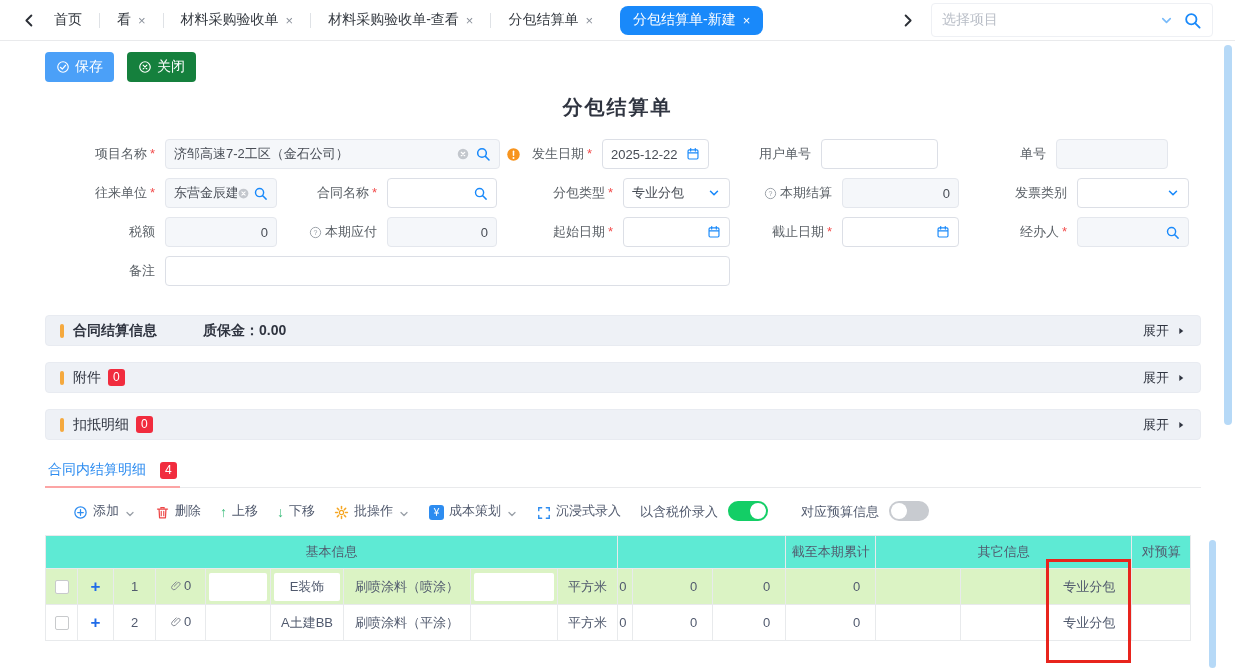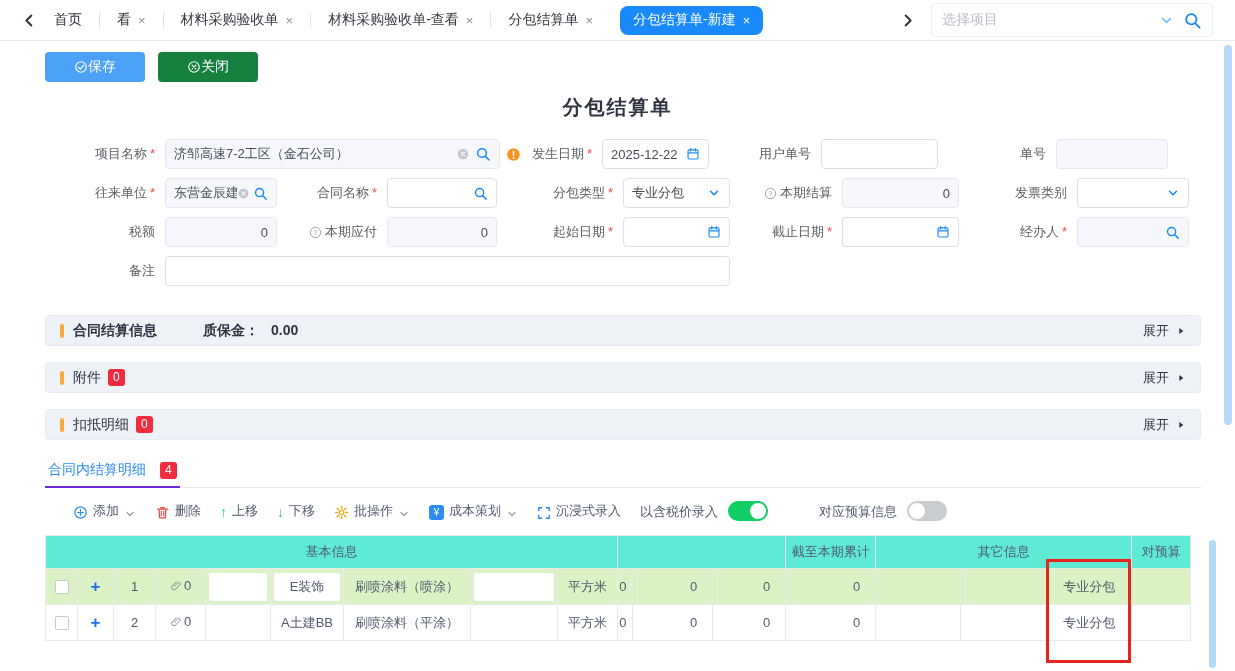--- a/index.html
+++ b/index.html
@@ -17,21 +17,21 @@
   .tb-tab.active{background:#1989fa;color:#fff;height:29px;border-radius:8px;margin:0 10px;padding:0 13px}
   .tb-tab.active .tab-close{color:#fff}
   .tb-fwd{margin-left:auto;color:#2b2f36;display:flex;align-items:center;cursor:pointer}
   .proj-select{width:282px;height:34px;border:1px solid #eef0f4;border-radius:4px;display:flex;align-items:center;padding:0 10px;margin:0 22px 0 16px;background:#fff;cursor:pointer}
   .proj-ph{flex:1;color:#b9bec7;font-size:14px}
   .proj-select .chev{color:#79bbfa}
   .proj-select .mag{color:#1989fa;margin-left:9px}
 
   
   .btnrow{position:absolute;top:52px;left:45px;display:flex;gap:13px}
-  .btn{height:30px;border:none;border-radius:4px;color:#fff;display:flex;align-items:center;padding:0 29px;font-size:14px;font-family:inherit;cursor:pointer}
+  .btn{height:30px;border:none;border-radius:4px;color:#fff;display:flex;align-items:center;gap:5px;padding:0 11px;font-size:14px;font-family:inherit;cursor:pointer}
   .btn-save{background:#4ba0f8}
   .btn-close{background:#15803d}
 
   .page-title{position:absolute;top:94px;left:0;width:1235px;text-align:center;font-size:20px;font-weight:bold;color:#2f3440;letter-spacing:2px}
 
   
   .form{position:absolute;top:139px;left:45px;width:1150px}
   .frow{display:flex;align-items:center;margin-bottom:9px;height:30px}
   .fl{text-align:right;padding-right:10px;font-size:13px;color:#5a6066;white-space:nowrap;flex:none}
   .req::after{content:"*";color:#f24c4c;margin-left:3px}
@@ -45,28 +45,28 @@
   .ic-chev{color:#1989fa}
   .info-ico{color:#f7941e;margin-left:6px}
   .q-ico{color:#9aa0a8;margin-right:3px}
 
   
   .secs{position:absolute;top:315px;left:45px;width:1156px}
   .sec{height:31px;margin-bottom:16px;background:#eef1f6;border:1px solid #e8ebf1;border-radius:4px;display:flex;align-items:center;padding:0 14px;cursor:pointer}
   .sec-mark{width:4px;height:14px;border-radius:2px;background:#f5a93e;margin-right:9px;flex:none}
   .sec-title{font-size:14px;color:#2f3440}
   .sec-title.bold{font-weight:bold}
-  .sec-extra{margin-left:46px;font-size:14px;color:#2f3440;font-weight:bold;display:flex;gap:12px}
+  .sec-extra{margin-left:46px;font-size:14px;color:#2f3440;font-weight:bold;display:flex;gap:0}
   .badge{background:#f12c3e;color:#fff;font-size:12px;line-height:17px;padding:0 5px;border-radius:3px;margin-left:7px}
   .sec-toggle{margin-left:auto;display:flex;align-items:center;gap:7px;font-size:13px;color:#2f3440}
   .caret{color:#2f3440}
 
   
   .dtabrow{position:absolute;top:454px;left:45px;width:1156px;height:34px;border-bottom:1px solid #e9eaec}
-  .dtab{display:inline-flex;align-items:center;gap:7px;height:34px;border-bottom:2px solid #6d28d9;color:#2d8cf0;font-size:14px;padding:0 3px;cursor:pointer}
+  .dtab{display:inline-flex;align-items:center;gap:7px;height:34px;border-bottom:2px solid #fca5a5;color:#2d8cf0;font-size:14px;padding:0 3px;cursor:pointer}
 
   
   .toolbar{position:absolute;top:497px;left:73px;display:flex;align-items:center;gap:19px;height:28px;font-size:13px;color:#515a6e}
   .tool{display:flex;align-items:flex-end;gap:5px;cursor:pointer;white-space:nowrap}
   .tool .chev-s{color:#9aa0a8}
   .ic-add{color:#2d8cf0}
   .ic-del{color:#ed4747}
   .arrow-up::before{content:"↑"}
   .arrow-dn::before{content:"↓"}
   .arrow-up,.arrow-dn{color:#3dbd7d;font-weight:bold;font-size:14px}
@@ -458,21 +458,21 @@
         <use href="#s-corners"></use>
       </svg>
       <span>沉浸式录入</span>
     </span>
   <span class="tool">
       <span>以含税价录入</span>
       <span class="switch on">
         <span class="knob"></span>
       </span>
     </span>
-  <span class="tool" style="margin-left:32px">
+  <span class="tool" style="margin-left:14px">
       <span>对应预算信息</span>
       <span class="switch off">
         <span class="knob"></span>
       </span>
     </span>
 </div>
 
 <div class="tablewrap">
 <table>
   <colgroup>

